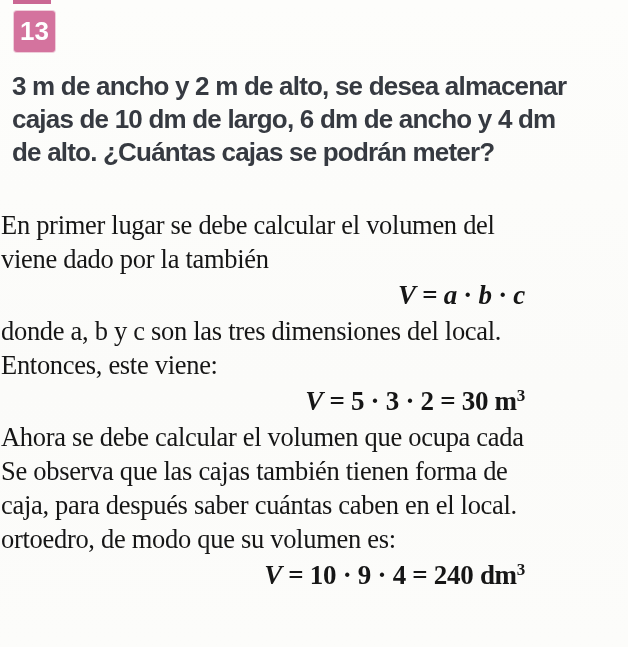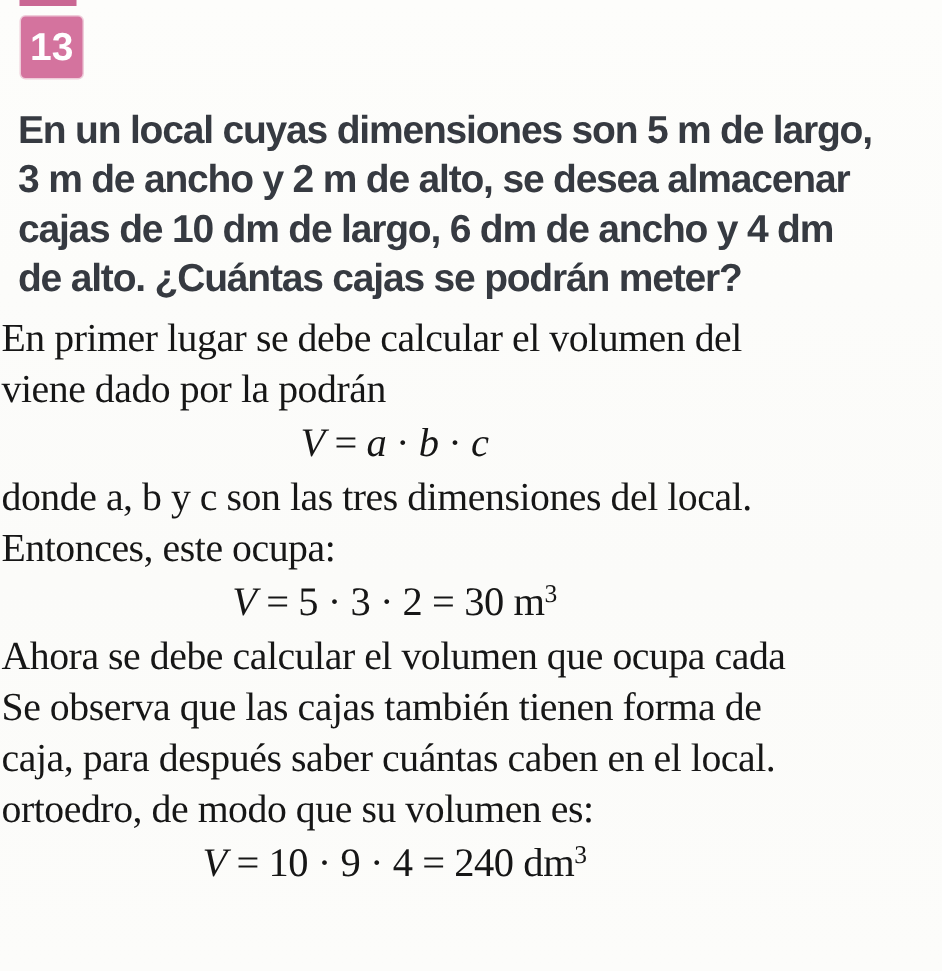--- a/index.html
+++ b/index.html
@@ -61,24 +61,25 @@
     left: 1px; top: 208px;
     width: 614px;
     font-size: 26.5px;
     line-height: 34px;
     letter-spacing: -0.3px;
     color: #161616;
   }
   .solution .line { white-space: nowrap; }
   .formula {
     width: 524px;
-    text-align: center;
+    text-align: right;
     white-space: nowrap;
     margin: 2px 0;
     font-size: 27px;
+    font-weight: bold;
   }
   .formula .it { font-style: italic; }
   .formula sup {
     font-size: 17px;
     vertical-align: baseline;
     position: relative;
     top: -9px;
     line-height: 0;
   }
 </style>
@@ -87,32 +88,31 @@
 
 <div class="page">
 
   <div class="badge-sliver"></div>
 
   <div class="badge">
     <span>13</span>
   </div>
 
   <div class="heading">
-    <div class="line">En un local cuyas dimensiones son 5 m de largo,</div>
     <div class="line">3 m de ancho y 2 m de alto, se desea almacenar</div>
     <div class="line">cajas de 10 dm de largo, 6 dm de ancho y 4 dm</div>
     <div class="line">de alto. ¿Cuántas cajas se podrán meter?</div>
   </div>
 
   <div class="solution">
     <div class="line">En primer lugar se debe calcular el volumen del</div>
-    <div class="line">viene dado por la podrán</div>
+    <div class="line">viene dado por la también</div>
     <div class="formula"><span class="it">V</span><span> = </span><span class="it">a</span><span> · </span><span class="it">b</span><span> · </span><span class="it">c</span></div>
     <div class="line">donde a, b y c son las tres dimensiones del local.</div>
-    <div class="line">Entonces, este ocupa:</div>
+    <div class="line">Entonces, este viene:</div>
     <div class="formula"><span class="it">V</span><span> = 5 · 3 · 2 = 30 m</span><sup>3</sup></div>
     <div class="line">Ahora se debe calcular el volumen que ocupa cada</div>
     <div class="line">Se observa que las cajas también tienen forma de</div>
     <div class="line">caja, para después saber cuántas caben en el local.</div>
     <div class="line">ortoedro, de modo que su volumen es:</div>
     <div class="formula"><span class="it">V</span><span> = 10 · 9 · 4 = 240 dm</span><sup>3</sup></div>
   </div>
 
 </div>
 

